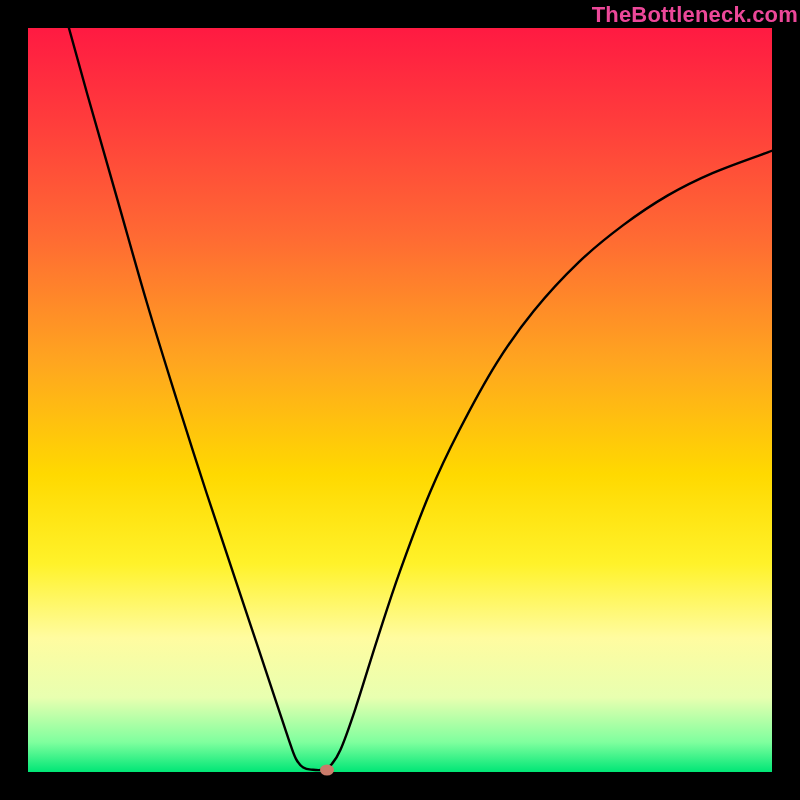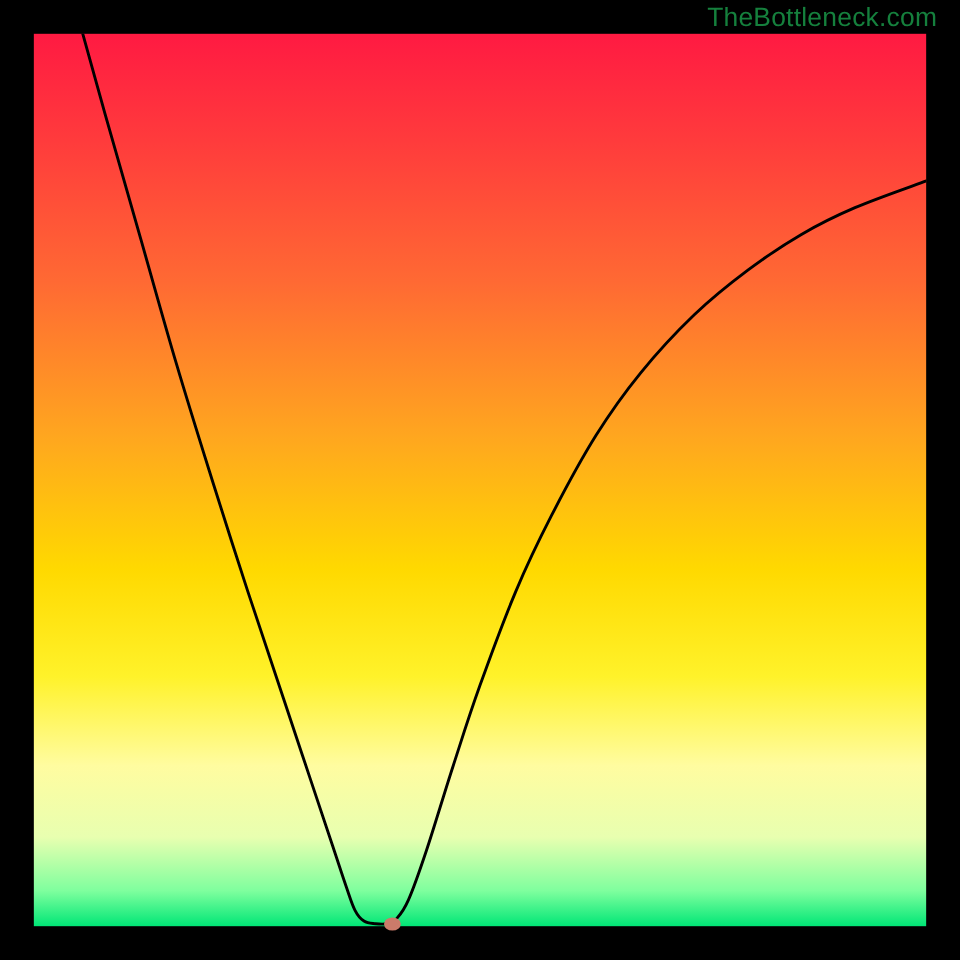--- a/index.html
+++ b/index.html
@@ -6,25 +6,25 @@
   html, body { width: 800px; height: 800px; overflow: hidden; background: #fff; }
   .frame {
     position: relative;
     width: 800px;
     height: 800px;
     background: #000;
   }
   .watermark {
     position: absolute;
     top: 2px;
-    right: 19px;
+    right: 2px;
     font-family: Arial, Helvetica, sans-serif;
     font-size: 22px;
-    font-weight: 400;
-    color: #15803d;
+    font-weight: 700;
+    color: #ec4899;
     letter-spacing: 0.2px;
     z-index: 10;
   }
   .plot-outer {
     position: absolute;
     left: 28px;
     top: 28px;
     width: 744px;
     height: 744px;
     background: #000;

